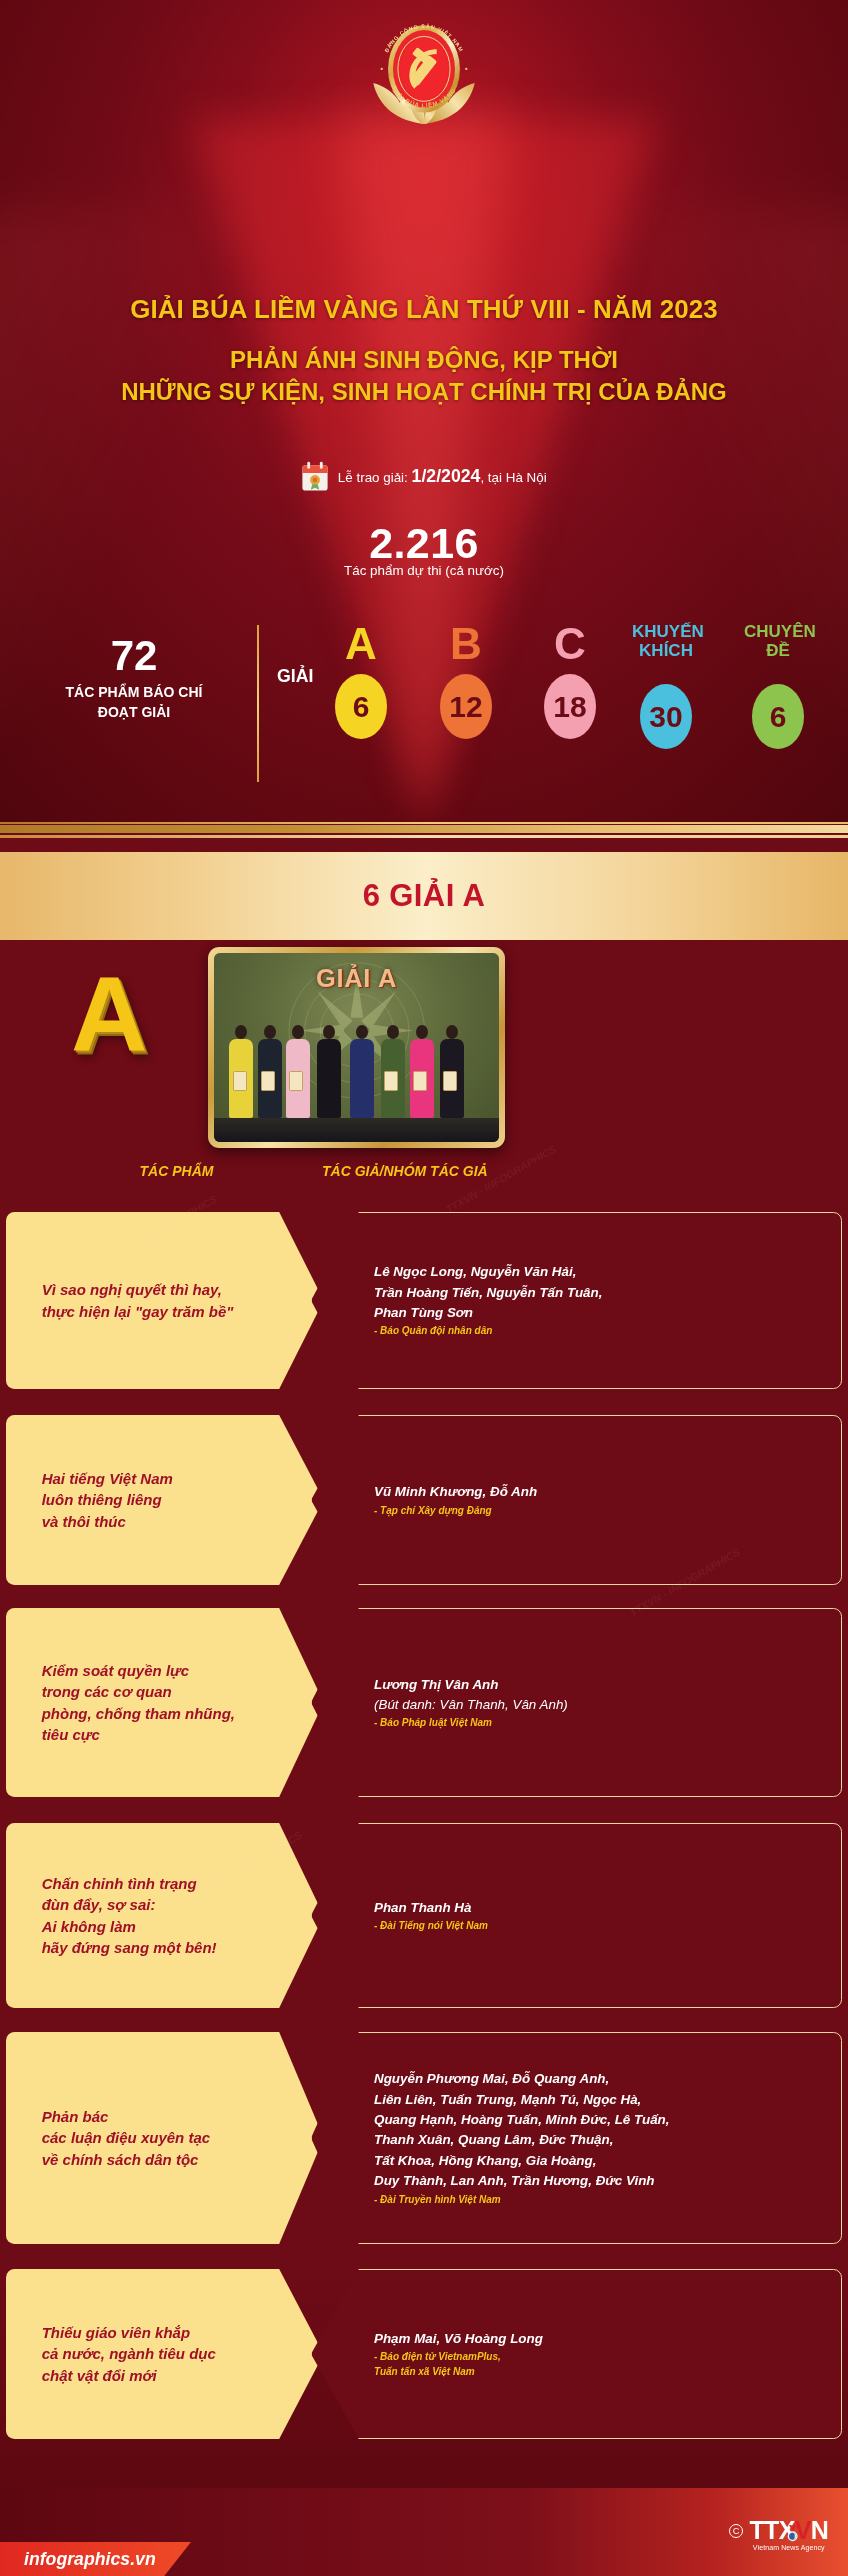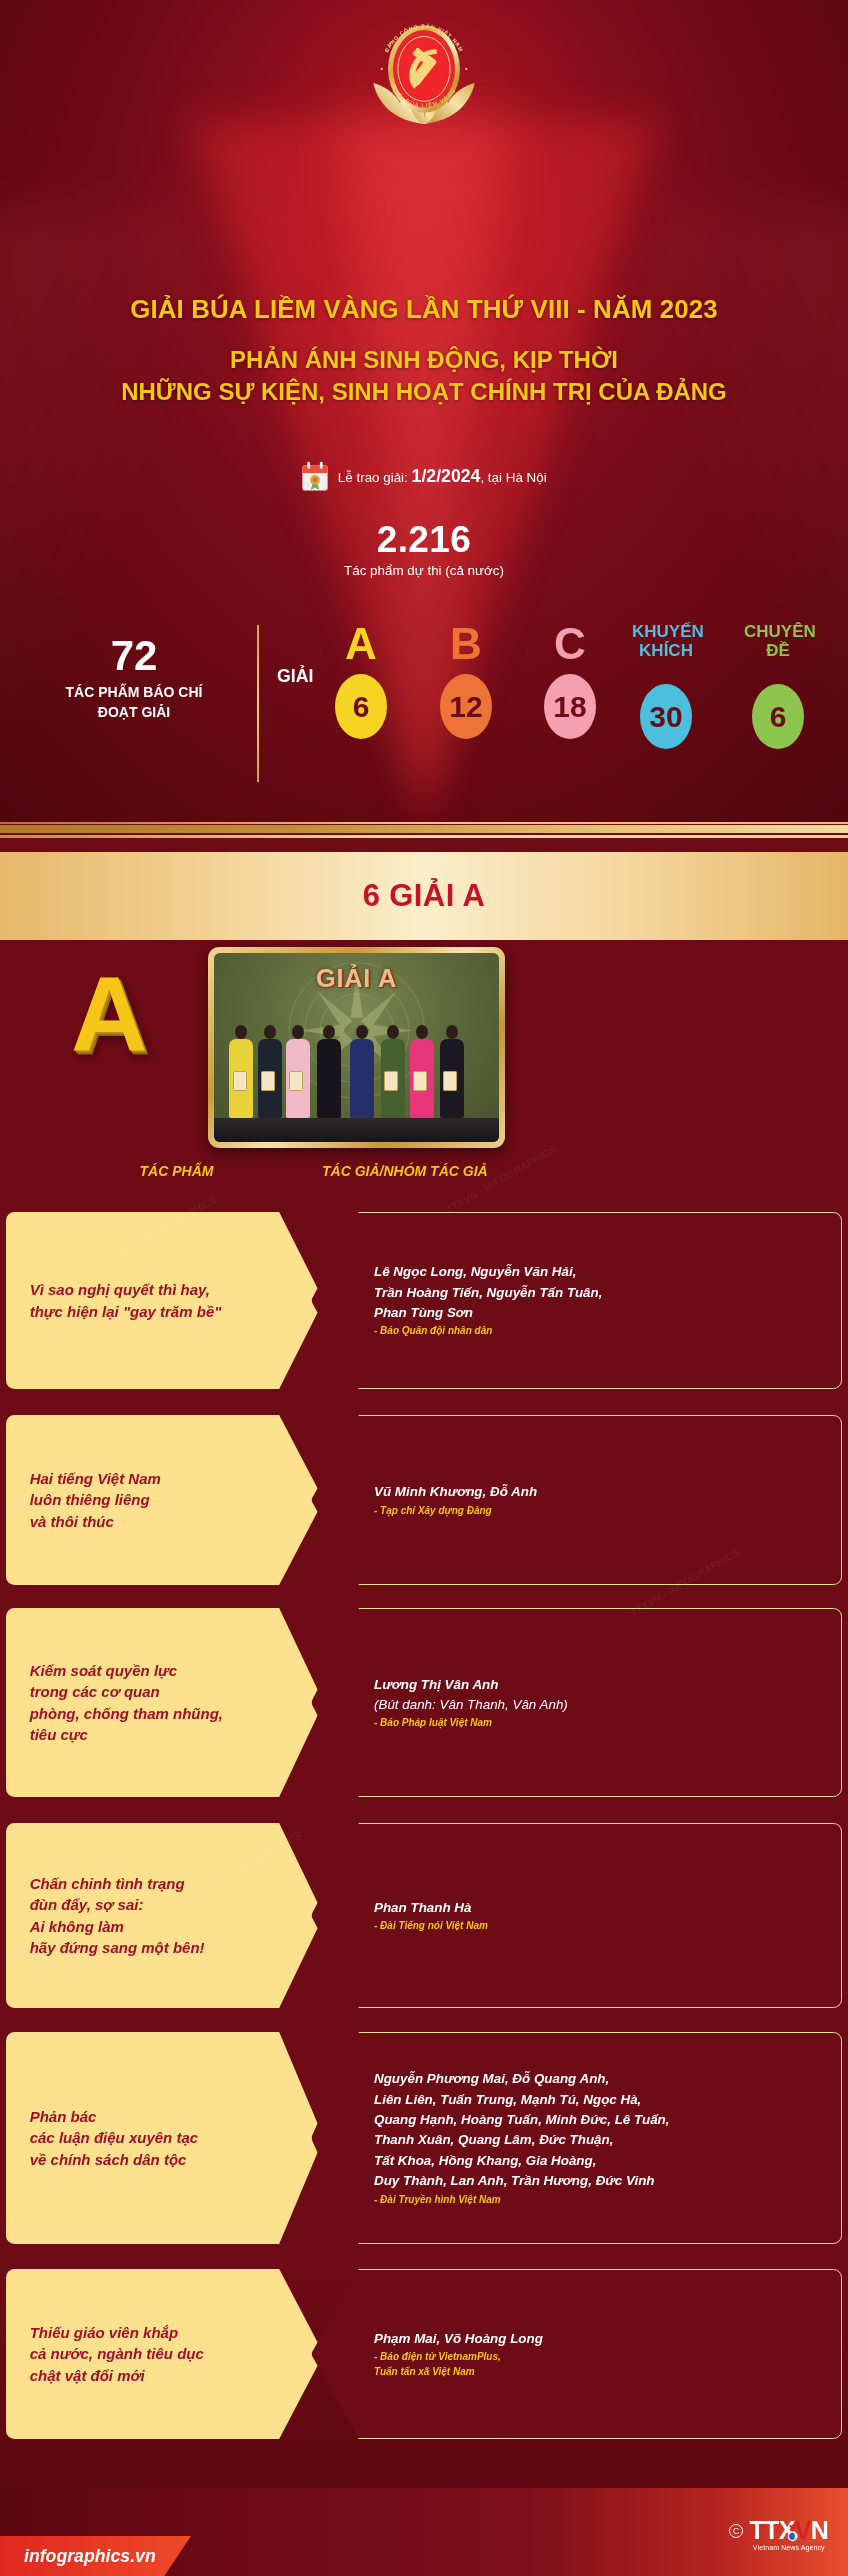--- a/index.html
+++ b/index.html
@@ -54,21 +54,21 @@
   .datewrap{
     position:absolute; left:0; right:0; top:461px;
     display:flex; align-items:center; justify-content:center; gap:8.5px;
   }
   .cal{ width:28px; height:31px; position:relative; flex:0 0 auto; }
   .dateline{ font-size:13.4px; color:#ffffff; }
   .dateline b{ font-size:17.7px; font-weight:bold; }
 
   .bignum{
     position:absolute; left:0; right:0; top:519px; text-align:center;
-    font-size:37px; font-weight:bold; color:#fff; letter-spacing:0.4px;
+    font-size:43px; font-weight:bold; color:#fff; letter-spacing:0.4px;
   }
   .bigcap{
     position:absolute; left:0; right:0; top:563px; text-align:center;
     font-size:13.4px; color:#fff;
   }
 
   
   .stats{ position:absolute; left:0; top:622px; width:848px; height:170px; }
   .s72{ position:absolute; left:21px; top:12.7px; width:226px; text-align:center; }
   .s72 .n{ font-size:42px; font-weight:bold; color:#fff; line-height:.98; }
@@ -146,39 +146,40 @@
     position:absolute; left:5.7px; top:0; width:318px; height:100%;
     background:#FBE08E;
     border-radius:8.5px;
     clip-path: polygon(0 0, 86% 0, 100% 50%, 86% 100%, 0 100%);
     display:flex; align-items:center;
   }
   .lcard .txt{
     padding-left:24px; padding-right:57px;
     font-size:15px; font-weight:bold; font-style:italic; color:#A01028;
     line-height:1.42;
+    margin-left:12px;
   }
   
   .rcard{
     position:absolute; left:311px; top:0; width:531px; height:100%;
     background:#6d0b16;
     border:1.4px solid #f0d9a0;
     border-radius:8.5px;
     clip-path: polygon(9% 0, 100% 0, 100% 100%, 9% 100%, 0 50%);
     display:flex; align-items:center;
   }
   .rcard .txt{ padding-left:62px; padding-right:18.4px; }
   .authors{ font-size:13.4px; font-weight:bold; font-style:italic; color:#fff; line-height:1.52; }
   .outlet{ font-size:10px; font-weight:bold; font-style:italic; color:#F5C518; line-height:1.52; }
   .penname{ font-size:13.4px; font-style:italic; color:#fff; line-height:1.52; }
 
   
   .footer{ position:absolute; left:0; top:2488px; width:848px; height:88px;
     background:linear-gradient(90deg,#5d0711 0%,#6d0b16 30%,#7d0f1a 62%,#b5221f 84%,#e8502f 100%); }
-  .fx{ position:absolute; left:0; bottom:0; width:191px; height:40px;
+  .fx{ position:absolute; left:0; bottom:0; width:191px; height:34px;
     background:linear-gradient(90deg,#e02820,#ee4a28);
     clip-path:polygon(0 0, 100% 0, 86% 100%, 0 100%);
     display:flex; align-items:center;margin-top:8px; }
   .fx span{ padding-left:24px; font-size:17.7px; font-style:italic; font-weight:bold; color:#fff; }
   .ttx{ position:absolute; right:20px; top:30px; display:flex; align-items:flex-start; gap:6.4px; }
   .cmark{ width:14px; height:14px; border:1.2px solid #fff; border-radius:50%; color:#fff;
     font-size:9.2px; display:flex; align-items:center; justify-content:center; margin-top:5.7px; }
   .ttxt{ font-size:25px; font-weight:bold; color:#fff; letter-spacing:-0.7px; line-height:1; position:relative; }
   .ttxt .vred{ color:#d8202a; }
   .vna{ font-size:7px; color:#fff; letter-spacing:0.1px; text-align:center; margin-top:1.4px; }

